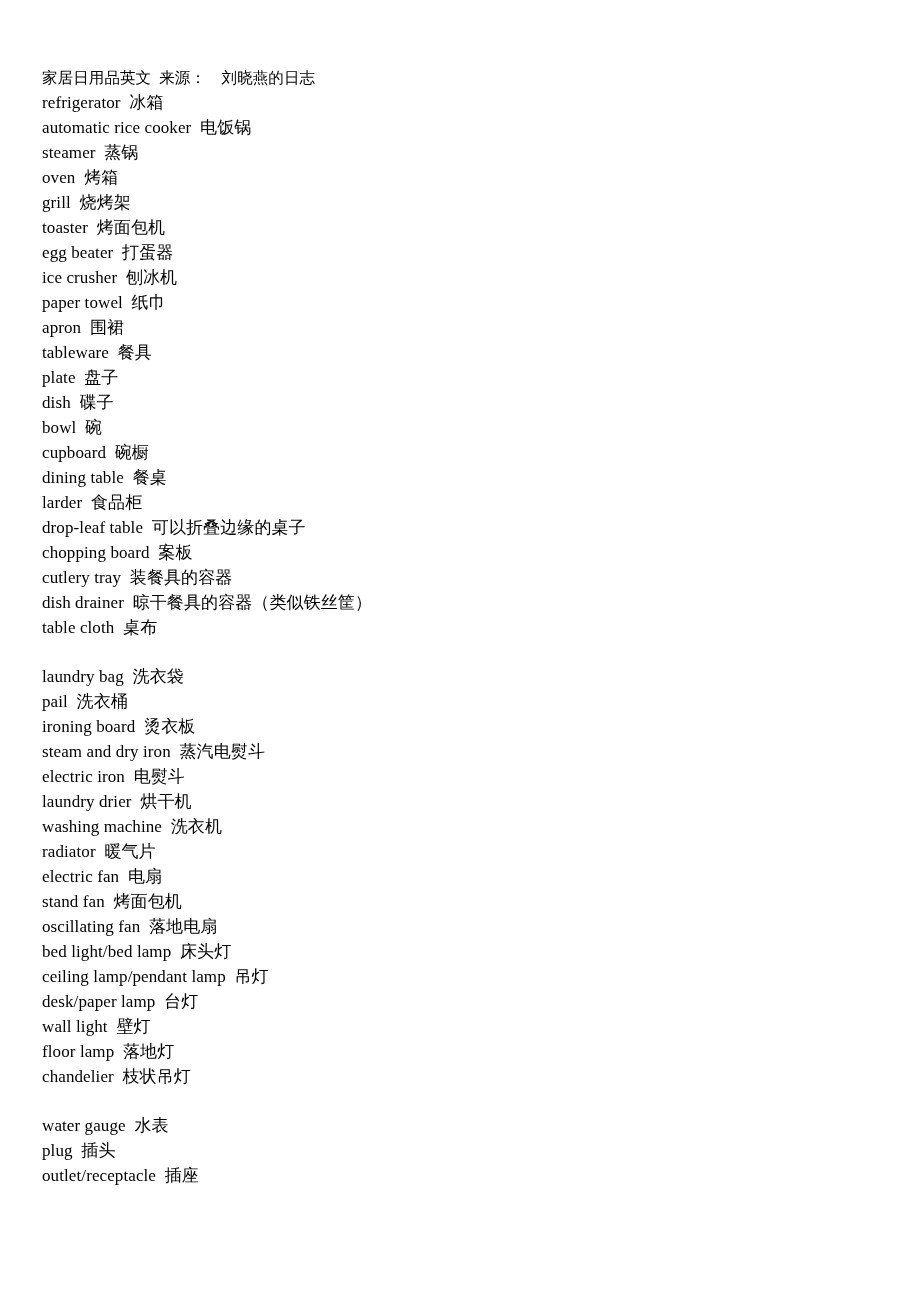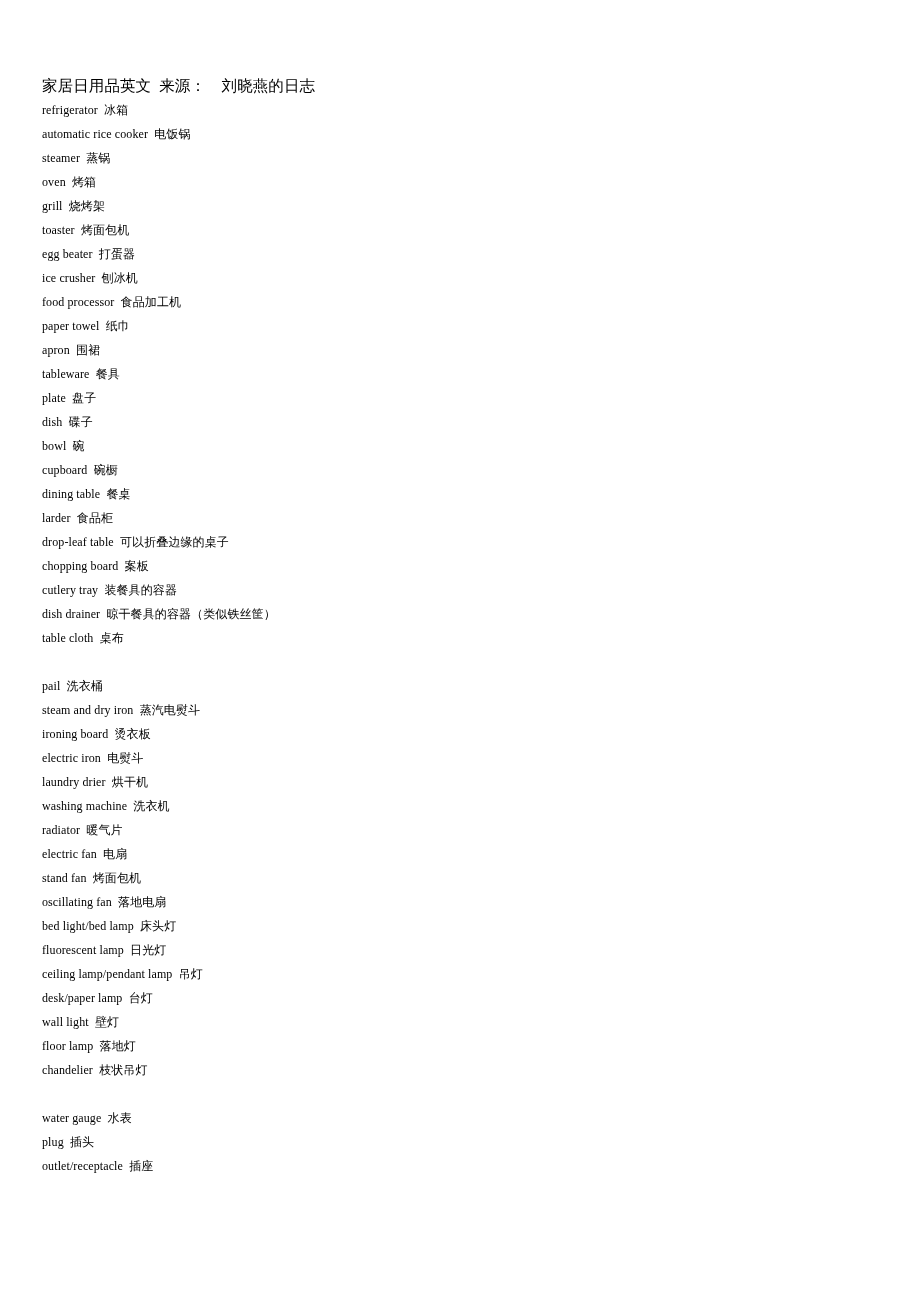--- a/index.html
+++ b/index.html
@@ -18,30 +18,29 @@
     height: 1302px;
     background: #ffffff;
     overflow: hidden;
     box-sizing: border-box;
   }
   .content {
     position: absolute;
     left: 42px;
     top: 66px;
     width: 840px;
-    margin-top: 8px;
   }
   .doc-title {
     font-size: 15.5px;
     line-height: 24px;
     white-space: pre;
     letter-spacing: 0.1px;
   }
   .entry {
-    font-size: 12px;
+    font-size: 17px;
     line-height: 24px;
     white-space: pre;
     letter-spacing: 0.1px;
   }
   .spacer {
     height: 24px;
     line-height: 24px;
     font-size: 15.5px;
   }
   .term {
@@ -60,50 +59,49 @@
     <div id="sections-root">
         <div>
           <div class="entry"><span class="term">refrigerator</span><span>  </span><span class="gloss">冰箱</span></div>
           <div class="entry"><span class="term">automatic rice cooker</span><span>  </span><span class="gloss">电饭锅</span></div>
           <div class="entry"><span class="term">steamer</span><span>  </span><span class="gloss">蒸锅</span></div>
           <div class="entry"><span class="term">oven</span><span>  </span><span class="gloss">烤箱</span></div>
           <div class="entry"><span class="term">grill</span><span>  </span><span class="gloss">烧烤架</span></div>
           <div class="entry"><span class="term">toaster</span><span>  </span><span class="gloss">烤面包机</span></div>
           <div class="entry"><span class="term">egg beater</span><span>  </span><span class="gloss">打蛋器</span></div>
           <div class="entry"><span class="term">ice crusher</span><span>  </span><span class="gloss">刨冰机</span></div>
-          <div class="entry"><span class="term">food processor</span><span>  </span><span class="gloss">食品加工机</span></div>
           <div class="entry"><span class="term">paper towel</span><span>  </span><span class="gloss">纸巾</span></div>
           <div class="entry"><span class="term">apron</span><span>  </span><span class="gloss">围裙</span></div>
           <div class="entry"><span class="term">tableware</span><span>  </span><span class="gloss">餐具</span></div>
           <div class="entry"><span class="term">plate</span><span>  </span><span class="gloss">盘子</span></div>
           <div class="entry"><span class="term">dish</span><span>  </span><span class="gloss">碟子</span></div>
           <div class="entry"><span class="term">bowl</span><span>  </span><span class="gloss">碗</span></div>
           <div class="entry"><span class="term">cupboard</span><span>  </span><span class="gloss">碗橱</span></div>
           <div class="entry"><span class="term">dining table</span><span>  </span><span class="gloss">餐桌</span></div>
           <div class="entry"><span class="term">larder</span><span>  </span><span class="gloss">食品柜</span></div>
           <div class="entry"><span class="term">drop-leaf table</span><span>  </span><span class="gloss">可以折叠边缘的桌子</span></div>
           <div class="entry"><span class="term">chopping board</span><span>  </span><span class="gloss">案板</span></div>
           <div class="entry"><span class="term">cutlery tray</span><span>  </span><span class="gloss">装餐具的容器</span></div>
           <div class="entry"><span class="term">dish drainer</span><span>  </span><span class="gloss">晾干餐具的容器（类似铁丝筐）</span></div>
           <div class="entry"><span class="term">table cloth</span><span>  </span><span class="gloss">桌布</span></div>
         </div>
         <div class="spacer">&nbsp;</div>
         <div>
+          <div class="entry"><span class="term">laundry bag</span><span>  </span><span class="gloss">洗衣袋</span></div>
           <div class="entry"><span class="term">pail</span><span>  </span><span class="gloss">洗衣桶</span></div>
+          <div class="entry"><span class="term">ironing board</span><span>  </span><span class="gloss">烫衣板</span></div>
           <div class="entry"><span class="term">steam and dry iron</span><span>  </span><span class="gloss">蒸汽电熨斗</span></div>
-          <div class="entry"><span class="term">ironing board</span><span>  </span><span class="gloss">烫衣板</span></div>
           <div class="entry"><span class="term">electric iron</span><span>  </span><span class="gloss">电熨斗</span></div>
           <div class="entry"><span class="term">laundry drier</span><span>  </span><span class="gloss">烘干机</span></div>
           <div class="entry"><span class="term">washing machine</span><span>  </span><span class="gloss">洗衣机</span></div>
           <div class="entry"><span class="term">radiator</span><span>  </span><span class="gloss">暖气片</span></div>
           <div class="entry"><span class="term">electric fan</span><span>  </span><span class="gloss">电扇</span></div>
           <div class="entry"><span class="term">stand fan</span><span>  </span><span class="gloss">烤面包机</span></div>
           <div class="entry"><span class="term">oscillating fan</span><span>  </span><span class="gloss">落地电扇</span></div>
           <div class="entry"><span class="term">bed light/bed lamp</span><span>  </span><span class="gloss">床头灯</span></div>
-          <div class="entry"><span class="term">fluorescent lamp</span><span>  </span><span class="gloss">日光灯</span></div>
           <div class="entry"><span class="term">ceiling lamp/pendant lamp</span><span>  </span><span class="gloss">吊灯</span></div>
           <div class="entry"><span class="term">desk/paper lamp</span><span>  </span><span class="gloss">台灯</span></div>
           <div class="entry"><span class="term">wall light</span><span>  </span><span class="gloss">壁灯</span></div>
           <div class="entry"><span class="term">floor lamp</span><span>  </span><span class="gloss">落地灯</span></div>
           <div class="entry"><span class="term">chandelier</span><span>  </span><span class="gloss">枝状吊灯</span></div>
         </div>
         <div class="spacer">&nbsp;</div>
         <div>
           <div class="entry"><span class="term">water gauge</span><span>  </span><span class="gloss">水表</span></div>
           <div class="entry"><span class="term">plug</span><span>  </span><span class="gloss">插头</span></div>

